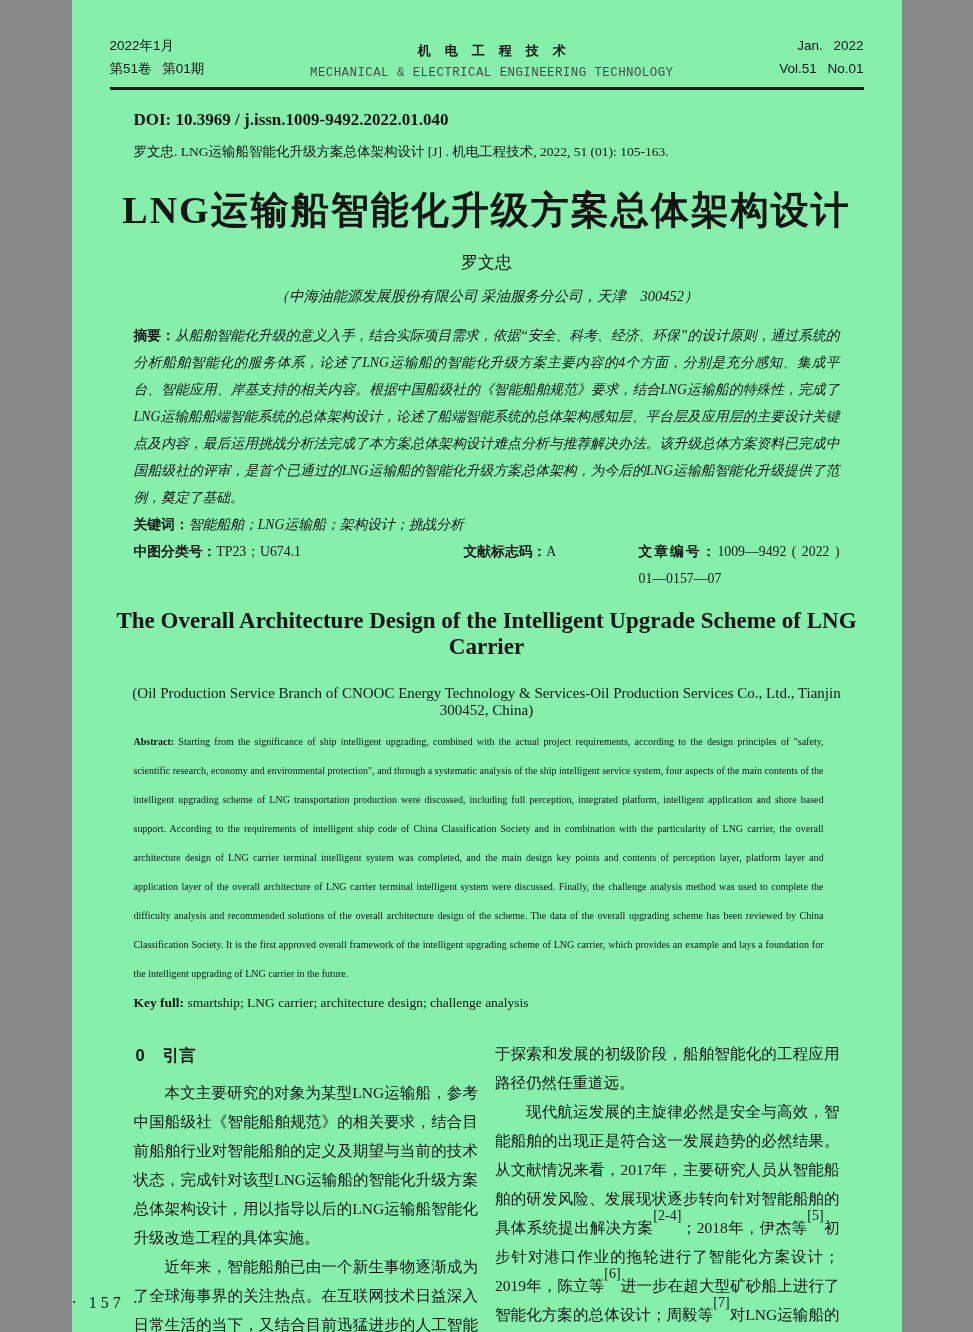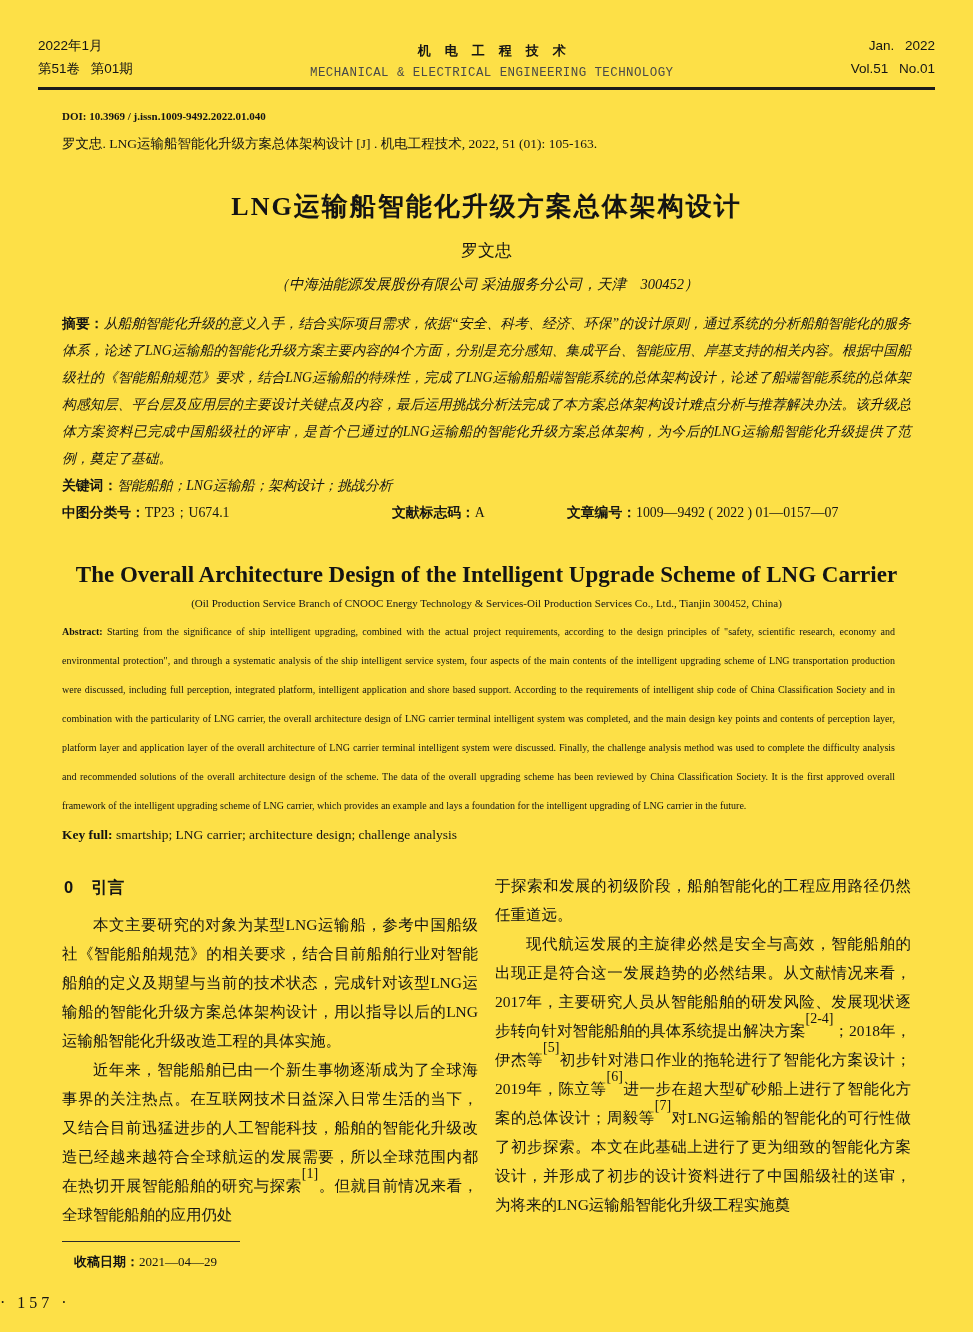--- a/index.html
+++ b/index.html
@@ -1,53 +1,53 @@
 <!DOCTYPE html>
 <html><head>
 <meta charset="utf-8">
 <style>
   * { margin: 0; padding: 0; box-sizing: border-box; }
   html, body { background: #888; }
   .page {
-    width: 973px; height: 1332px;
+    width: 830px; height: 1332px;
     margin: 0 auto;
-    background: #fde047;
+    background: #86efac;
     color: #141414;
     font-family: "Liberation Serif", "DejaVu Serif", serif;
     padding: 34px 38px 18px 38px;
     position: relative;
     overflow: hidden;
   }
   
   .hdr { display: flex; justify-content: space-between; align-items: flex-end; }
   .hdr-side { font-family: "Liberation Sans", "DejaVu Sans", sans-serif; font-size: 13.5px; line-height: 23px; word-spacing: 7px; }
   .hdr-side.right { text-align: right; }
   .hdr-center { text-align: center; }
   .journal-cn { font-family: "Liberation Sans", "DejaVu Sans", sans-serif; font-weight: bold; font-size: 13px; letter-spacing: 14px; margin-left: 14px; }
   .journal-en { font-family: Liberation Mono, monospace; font-size: 12.5px; color: #4a4a4a; letter-spacing: 0.4px; margin-top: 6px; }
   .hdr-rule { height: 2.5px; background: #1c1c1c; margin-top: 7px; }
   
   .meta { margin: 20px 24px 0 24px; }
-  .doi { font-weight: bold; font-size: 11px; }
+  .doi { font-weight: bold; font-size: 17px; }
   .citation { font-size: 13.5px; margin-top: 13px; }
   
-  .title-cn { text-align: center; font-size: 26px; font-weight: bold; letter-spacing: 2px; margin-top: 36px; }
+  .title-cn { text-align: center; font-size: 38px; font-weight: bold; letter-spacing: 2px; margin-top: 24px; }
   .author-cn { text-align: center; font-size: 17px; margin-top: 15px; }
   .affil-cn { text-align: center; font-size: 14.5px; font-style: italic; margin-top: 13px; }
   
   .cn-block { margin: 16px 24px 0 24px; font-size: 13.8px; line-height: 27px; text-align: justify; }
   .lbl { font-family: "Liberation Sans", "DejaVu Sans", sans-serif; font-weight: bold; font-style: normal; }
   .kai { font-style: italic; }
   .clc-line { display: flex; line-height: 27px; }
   .clc-seg1 { flex: 0 0 330px; }
   .clc-seg2 { flex: 0 0 175px; }
   
-  .title-en { text-align: center; font-size: 23px; font-weight: bold; margin-top: 36px; }
+  .title-en { text-align: center; font-size: 23px; font-weight: bold; margin-top: 16px; }
   .author-en { text-align: center; font-size: 15px; margin-top: 10px; }
-  .affil-en { text-align: center; font-size: 11px; margin-top: 9px; }
+  .affil-en { text-align: center; font-size: 15px; margin-top: 25px; }
   .en-abs { margin: 8px 40px 0 24px; font-size: 10px; line-height: 29px; text-align: justify; }
   .en-kw  { margin: 0 24px; font-size: 13.5px; line-height: 29px; }
   
   .columns { display: flex; gap: 17px; margin: 22px 24px 0 24px; }
   .col { flex: 1 1 0; font-size: 15.5px; line-height: 29px; text-align: justify; }
   .sec { font-family: "Liberation Sans", "DejaVu Sans", sans-serif; font-size: 16.5px; font-weight: bold; margin: 2px 0 8px 2px; }
   .sec-num { margin-right: 18px; }
   .para { margin: 0; }
   .indent { text-indent: 2em; }
   sup.ref { font-size: 14px; line-height: 0; position: relative; top: -0.45em; }

